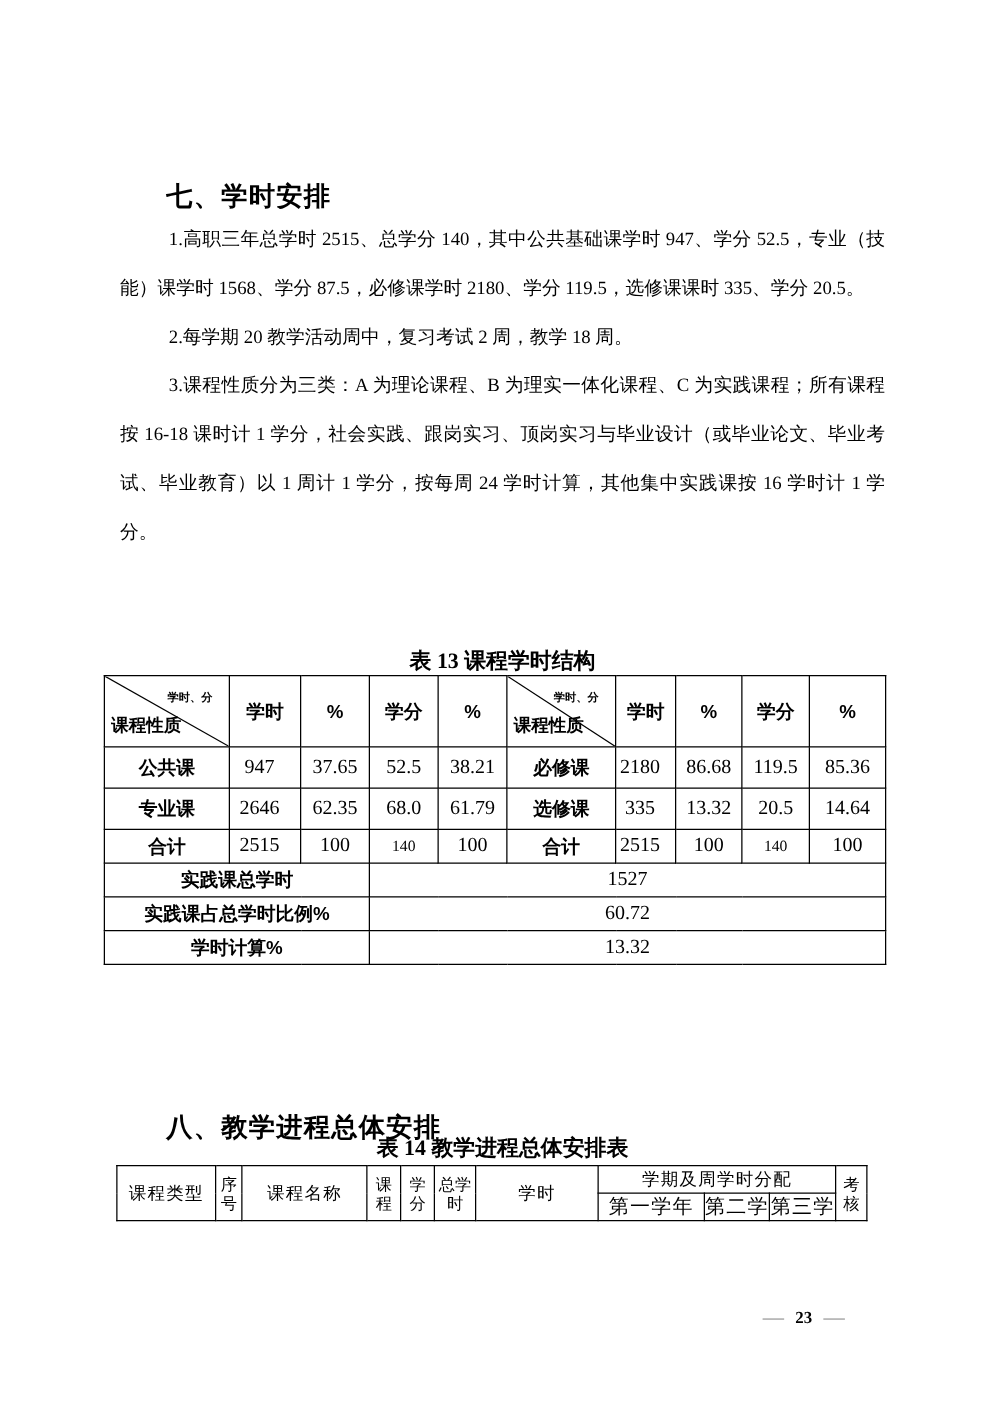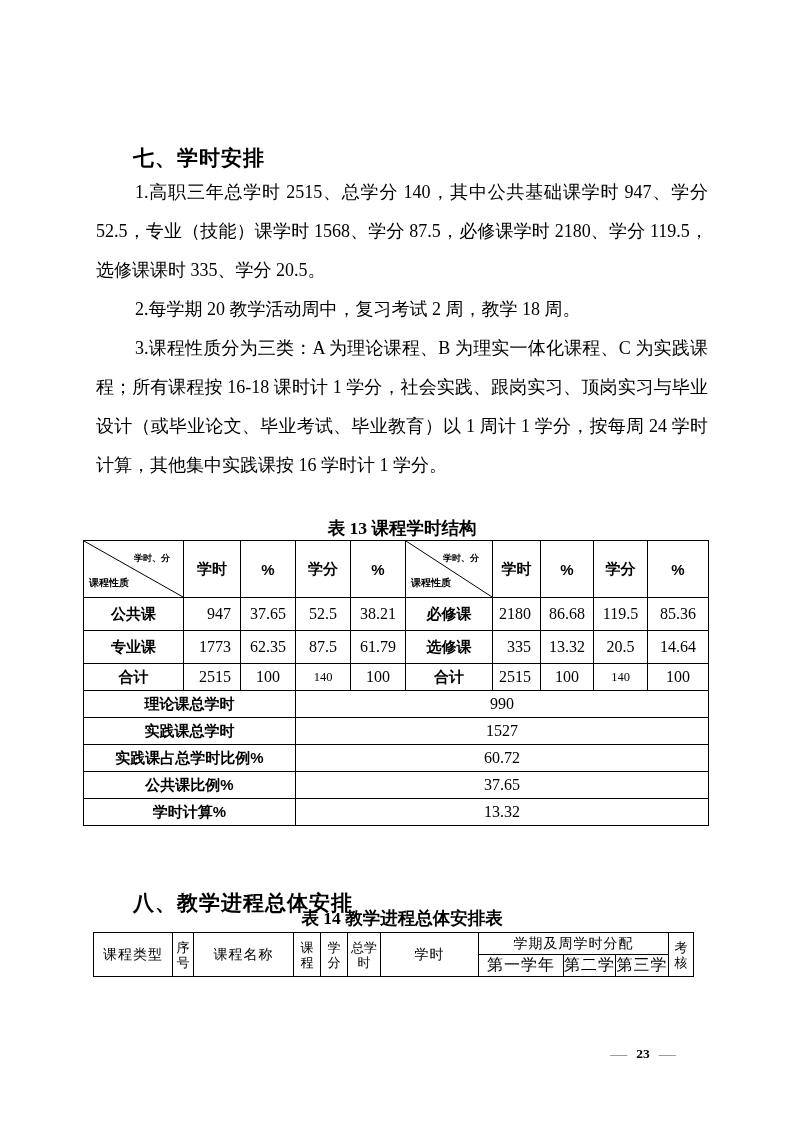--- a/index.html
+++ b/index.html
@@ -17,21 +17,21 @@
   .sec-heading {
     position:absolute; left:133px;
     font-family:"Liberation Sans", sans-serif;
     font-weight:bold; font-size:21px; line-height:24px;
     letter-spacing:1px;
   }
   #heading7 { top:146px; }
   #heading8 { top:856px;margin-top:35px; }
   #bodytext {
     position:absolute; left:96px; top:173px; width:612px;
-    font-size:18px; line-height:39px;
+    font-size:15px; line-height:39px;
     text-align:justify;
   }
   #bodytext p { text-indent:39px; }
   .caption {
     position:absolute; left:96px; width:612px;
     text-align:center; font-size:17.5px;font-weight:bold;
   }
   #caption13 { top:516px; }
   #caption14 { top:906px; }
 
@@ -42,33 +42,33 @@
   
   #table13 { left:83px; top:540px; width:625px; font-size:16px; }
   #table13 tr.hdr-row  { height:57px; }
   #table13 tr.r-data   { height:33px; }
   #table13 tr.r-total  { height:27px; }
   #table13 tr.r-sum    { height:27px; }
   #table13 .lbl, #table13 .hdr {
     font-family:"Liberation Sans", sans-serif;
     font-weight:bold; font-size:15px;
   }
-  #table13 .hours { text-align:right; padding-right:9px; }
+  #table13 .hours { text-align:center; padding-right:9px; }
   #table13 .small-num { font-size:12.5px; }
   .diag { position:relative; padding:0; }
   .diag svg { position:absolute; left:0; top:0; width:100%; height:100%; }
   .diag .diag-tr {
     position:absolute; top:11px; right:13px;
     font-family:"Liberation Sans", sans-serif;
     font-weight:bold; font-size:9px;
   }
   .diag .diag-bl {
     position:absolute; bottom:7px; left:5px;
     font-family:"Liberation Sans", sans-serif;
-    font-weight:bold; font-size:10px;
+    font-weight:bold; font-size:14px;
   }
 
   
   #table14 { left:93px; top:932px; width:600px; font-size:14px; }
   #table14 tr { height:22px; }
   #table14 td { letter-spacing:1px; }
   #table14 .v2 { white-space:pre-line; font-size:13px; line-height:15px; letter-spacing:0; padding:2px 0; }
   #table14 .sub { font-size:16px; }
 
   
@@ -141,23 +141,23 @@
         <td>38.21</td>
         <td class="lbl">必修课</td>
         <td class="hours">2180</td>
         <td>86.68</td>
         <td>119.5</td>
         <td>85.36</td>
       </tr>
 
       <tr class="r-data">
         <td class="lbl">专业课</td>
-        <td class="hours">1773</td>
+        <td class="hours">2646</td>
         <td>62.35</td>
-        <td>87.5</td>
+        <td>68.0</td>
         <td>61.79</td>
         <td class="lbl">选修课</td>
         <td class="hours">335</td>
         <td>13.32</td>
         <td>20.5</td>
         <td>14.64</td>
       </tr>
 
       <tr class="r-total">
         <td class="lbl">合计</td>
@@ -166,34 +166,26 @@
         <td class="small-num">140</td>
         <td>100</td>
         <td class="lbl">合计</td>
         <td class="hours">2515</td>
         <td>100</td>
         <td class="small-num">140</td>
         <td>100</td>
       </tr>
 
       <tr class="r-sum">
-        <td class="lbl" colspan="3">理论课总学时</td>
-        <td colspan="7">990</td>
-      </tr>
-      <tr class="r-sum">
         <td class="lbl" colspan="3">实践课总学时</td>
         <td colspan="7">1527</td>
       </tr>
       <tr class="r-sum">
         <td class="lbl" colspan="3">实践课占总学时比例%</td>
         <td colspan="7">60.72</td>
-      </tr>
-      <tr class="r-sum">
-        <td class="lbl" colspan="3">公共课比例%</td>
-        <td colspan="7">37.65</td>
       </tr>
       <tr class="r-sum">
         <td class="lbl" colspan="3">学时计算%</td>
         <td colspan="7">13.32</td>
       </tr>
     </tbody>
   </table>
 
   <div id="heading8" class="sec-heading">八、教学进程总体安排</div>
 

